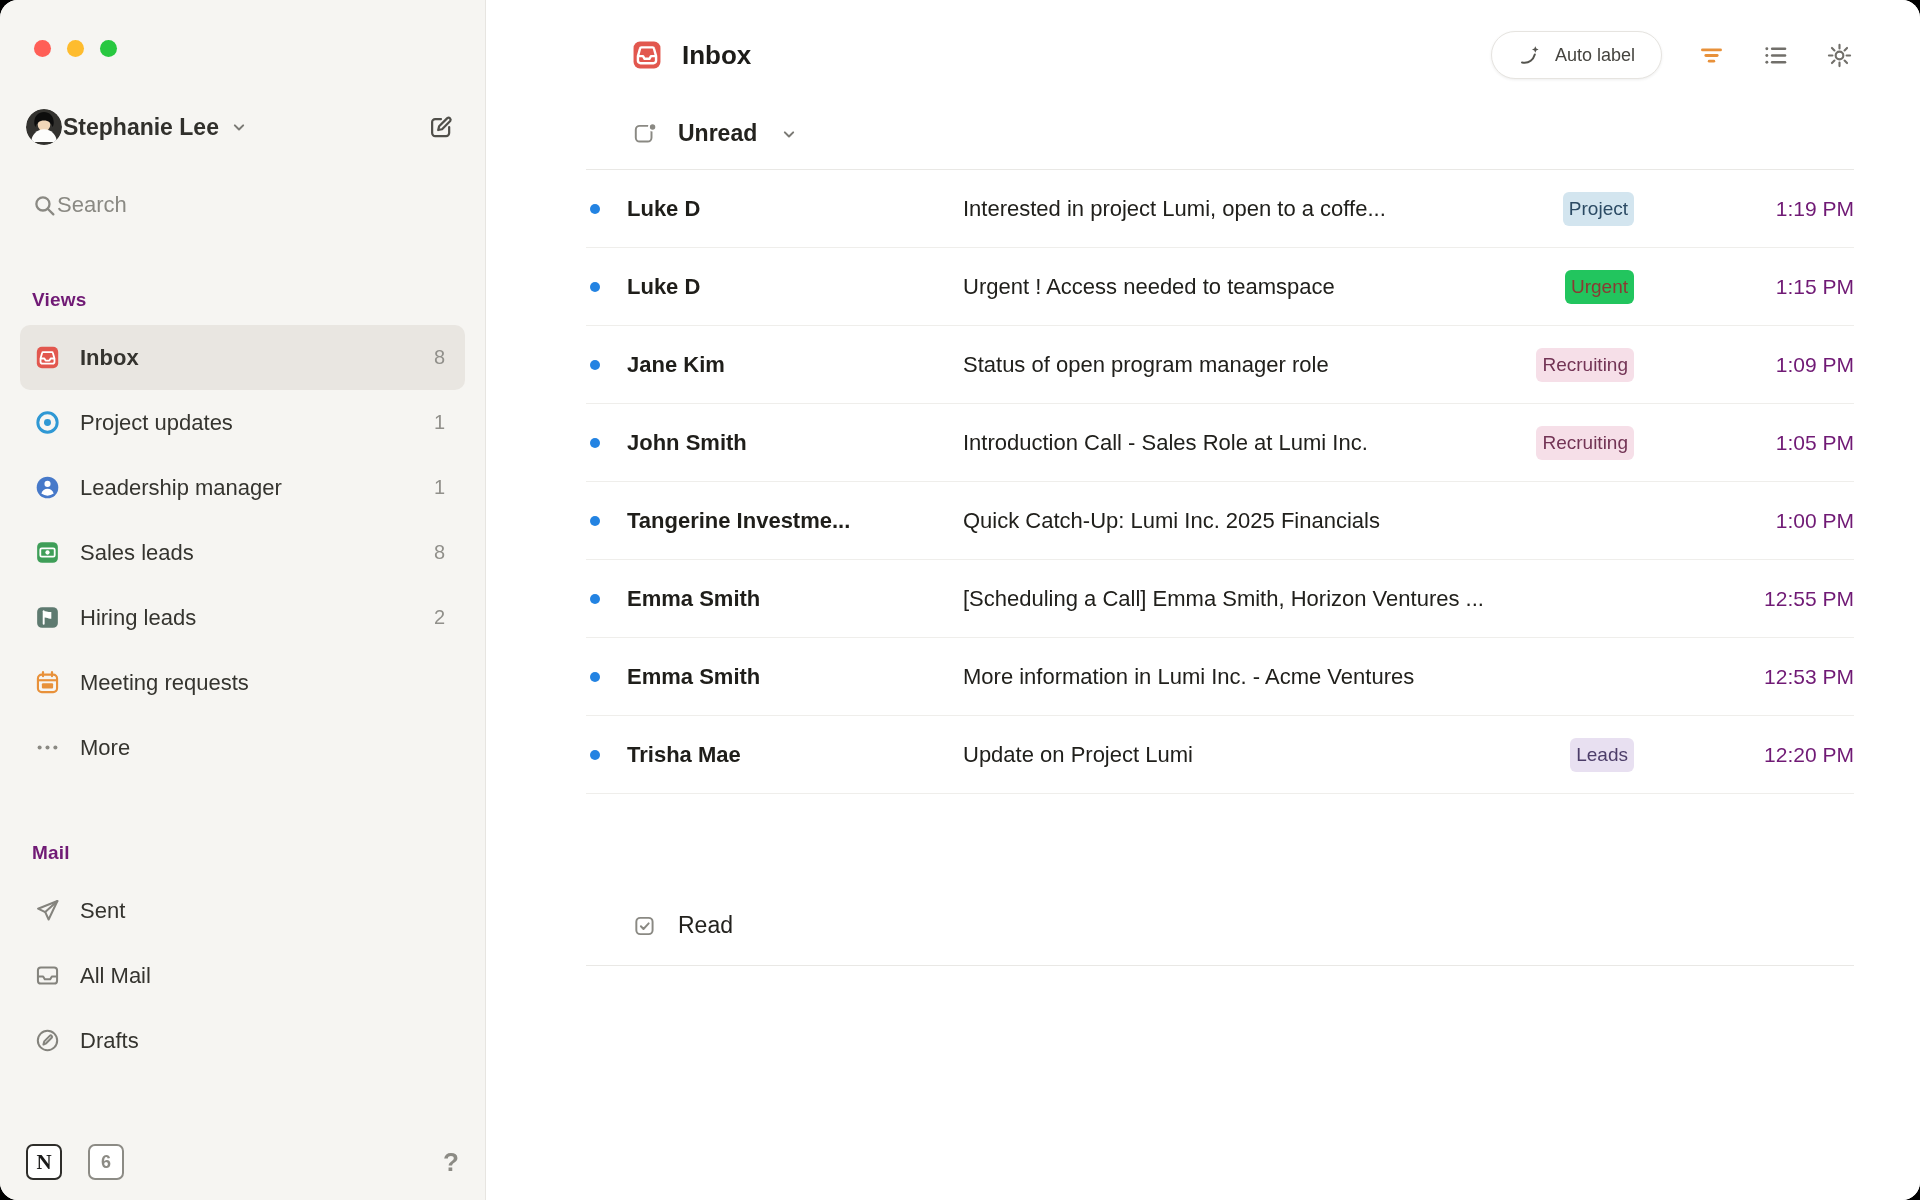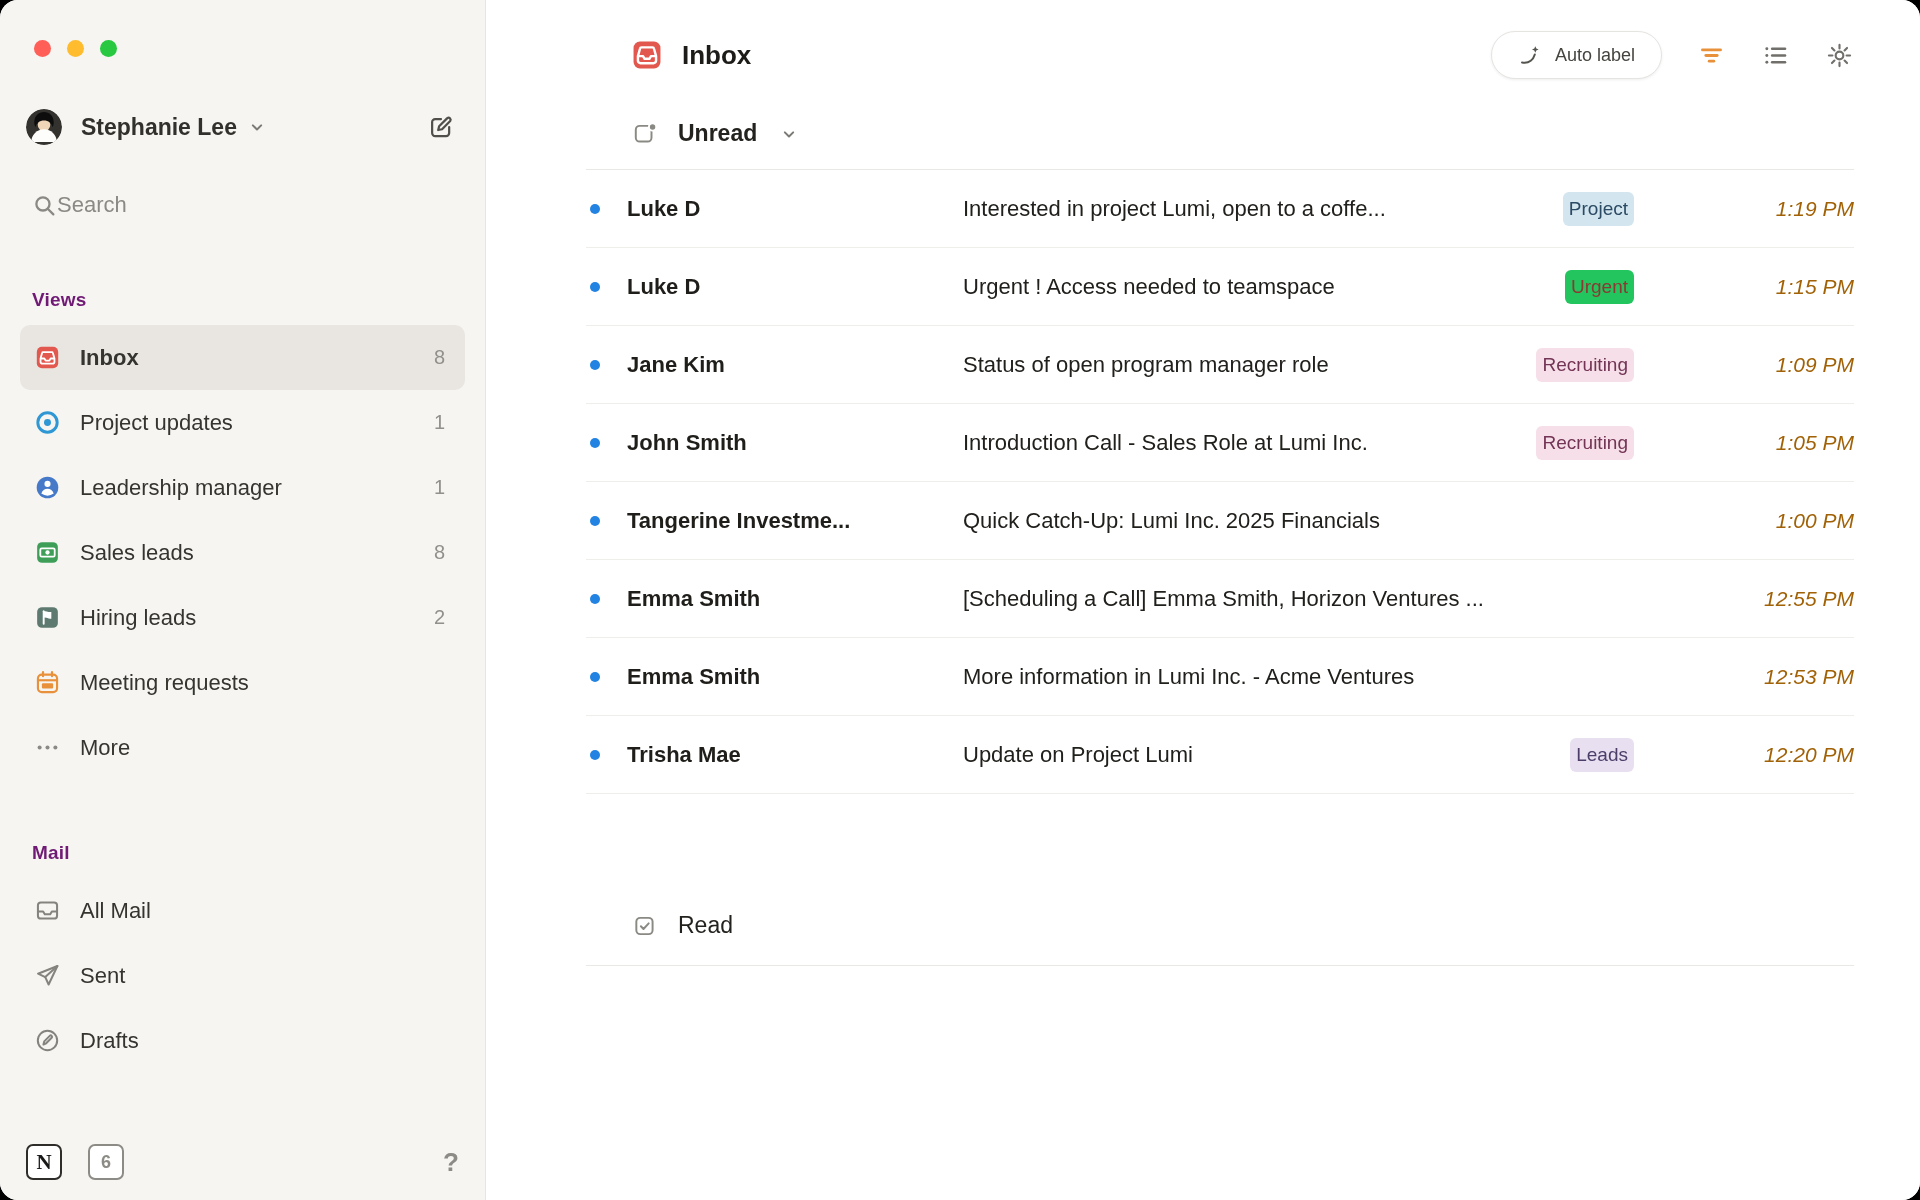--- a/index.html
+++ b/index.html
@@ -15,21 +15,21 @@
     display:flex;flex-direction:column;padding:0 20px;box-sizing:border-box;position:relative;
   }
   .traffic{display:flex;gap:16px;padding:40px 14px 0;}
   .traffic span{width:17px;height:17px;border-radius:50%;display:inline-block;}
   .tl-red{background:#ff5f57;}
   .tl-yellow{background:#febc2e;}
   .tl-green{background:#28c840;}
 
   .user-row{display:flex;align-items:center;margin-top:48px;padding:0 6px;height:44px;cursor:default;}
   .avatar{width:36px;height:36px;border-radius:50%;overflow:hidden;flex:none;}
-  .user-name{font-size:23px;font-weight:700;color:#31302c;margin-left:19px;}
+  .user-name{font-size:23px;font-weight:700;color:#31302c;margin-left:1px;}
   .user-chevron{margin-left:10px;display:flex;align-items:center;}
   .compose-btn{margin-left:auto;width:36px;height:36px;display:flex;align-items:center;justify-content:center;border-radius:8px;}
 
   .search-row{display:flex;align-items:center;margin-top:34px;padding:0 12px;height:44px;color:#8a8983;font-size:22px;border-radius:10px;}
 
   .side-section-title{font-size:19px;font-weight:700;color:#701a75;padding:0 12px;margin-top:62px;margin-bottom:14px;letter-spacing:.2px;}
   .side-items{display:flex;flex-direction:column;}
   .side-item{display:flex;align-items:center;gap:19px;height:65px;padding:0 14px;border-radius:10px;cursor:default;}
   .side-item.selected{background:#e9e6e1;}
   .side-icon{width:27px;height:27px;display:flex;align-items:center;justify-content:center;flex:none;}
@@ -58,21 +58,21 @@
 
   .list-head{display:flex;align-items:center;gap:20px;margin-top:36px;padding:0 0 22px 46px;border-bottom:1px solid #e9e8e5;}
   .list-head-label{font-size:23px;font-weight:700;color:#23221e;}
   .list-head .chev{display:flex;align-items:center;margin-left:2px;}
 
   .email-row{display:flex;align-items:center;height:77px;border-bottom:1px solid #efeeeb;padding-left:4px;}
   .unread-dot{width:10px;height:10px;border-radius:50%;flex:none;margin-right:27px;}
   .email-sender{width:336px;flex:none;font-size:22px;font-weight:700;color:#1f1e1a;white-space:nowrap;overflow:hidden;text-overflow:ellipsis;}
   .email-subject{flex:1;font-size:22px;color:#21201c;white-space:nowrap;overflow:hidden;text-overflow:ellipsis;padding-right:24px;}
   .email-badge{flex:none;font-size:19px;font-weight:500;padding:6px 6px;border-radius:6px;white-space:nowrap;}
-  .email-time{flex:none;width:220px;text-align:right;font-size:21px;color:#a16207;white-space:nowrap;font-style:italic;}
+  .email-time{flex:none;width:220px;text-align:right;font-size:21px;color:#701a75;white-space:nowrap;}
 
   .read-head{display:flex;align-items:center;gap:20px;margin-top:118px;padding:0 0 26px 46px;border-bottom:1px solid #e9e8e5;}
   .read-head-label{font-size:23px;font-weight:500;color:#23221e;}
 </style>
 </head>
 <body>
 
 <div class="window">
 
   <aside class="sidebar">
@@ -199,36 +199,36 @@
     <span class="side-label">More</span>
     <span class="side-count"></span>
   </div>
           </div>
   </div>
         <div class="side-section">
     <div class="side-section-title">Mail</div>
     <div class="side-items">
             <div class="side-item">
     <span class="side-icon">
+                <svg viewBox="0 0 24 24" fill="none" stroke="#84837d" stroke-width="1.8" stroke-linejoin="round" stroke-linecap="round">
+                  <path d="M20.8 3.6L3.6 10.4l6.4 3 3 6.6z"></path>
+                  <path d="M20.8 3.6L10 13.4"></path>
+                </svg>
+              </span>
+    <span class="side-label">Sent</span>
+    <span class="side-count"></span>
+  </div>
+            <div class="side-item">
+    <span class="side-icon">
                 <svg viewBox="0 0 24 24" fill="none" stroke="#84837d" stroke-width="1.8" stroke-linejoin="round">
                   <rect x="3.5" y="4.8" width="17" height="14.4" rx="2.6"></rect>
                   <path d="M3.5 12.8h4.6l1.5 2.6h4.8l1.5-2.6h4.6"></path>
                 </svg>
               </span>
     <span class="side-label">All Mail</span>
-    <span class="side-count"></span>
-  </div>
-            <div class="side-item">
-    <span class="side-icon">
-                <svg viewBox="0 0 24 24" fill="none" stroke="#84837d" stroke-width="1.8" stroke-linejoin="round" stroke-linecap="round">
-                  <path d="M20.8 3.6L3.6 10.4l6.4 3 3 6.6z"></path>
-                  <path d="M20.8 3.6L10 13.4"></path>
-                </svg>
-              </span>
-    <span class="side-label">Sent</span>
     <span class="side-count"></span>
   </div>
             <div class="side-item">
     <span class="side-icon">
                 <svg viewBox="0 0 24 24" fill="none" stroke="#84837d" stroke-width="1.8">
                   <circle cx="12" cy="12" r="8.6"></circle>
                   <path d="M8.4 15.6l.7-2.8 4.9-4.9a1.2 1.2 0 0 1 1.7 1.7l-4.9 4.9z" stroke-linejoin="round"></path>
                 </svg>
               </span>
     <span class="side-label">Drafts</span>

